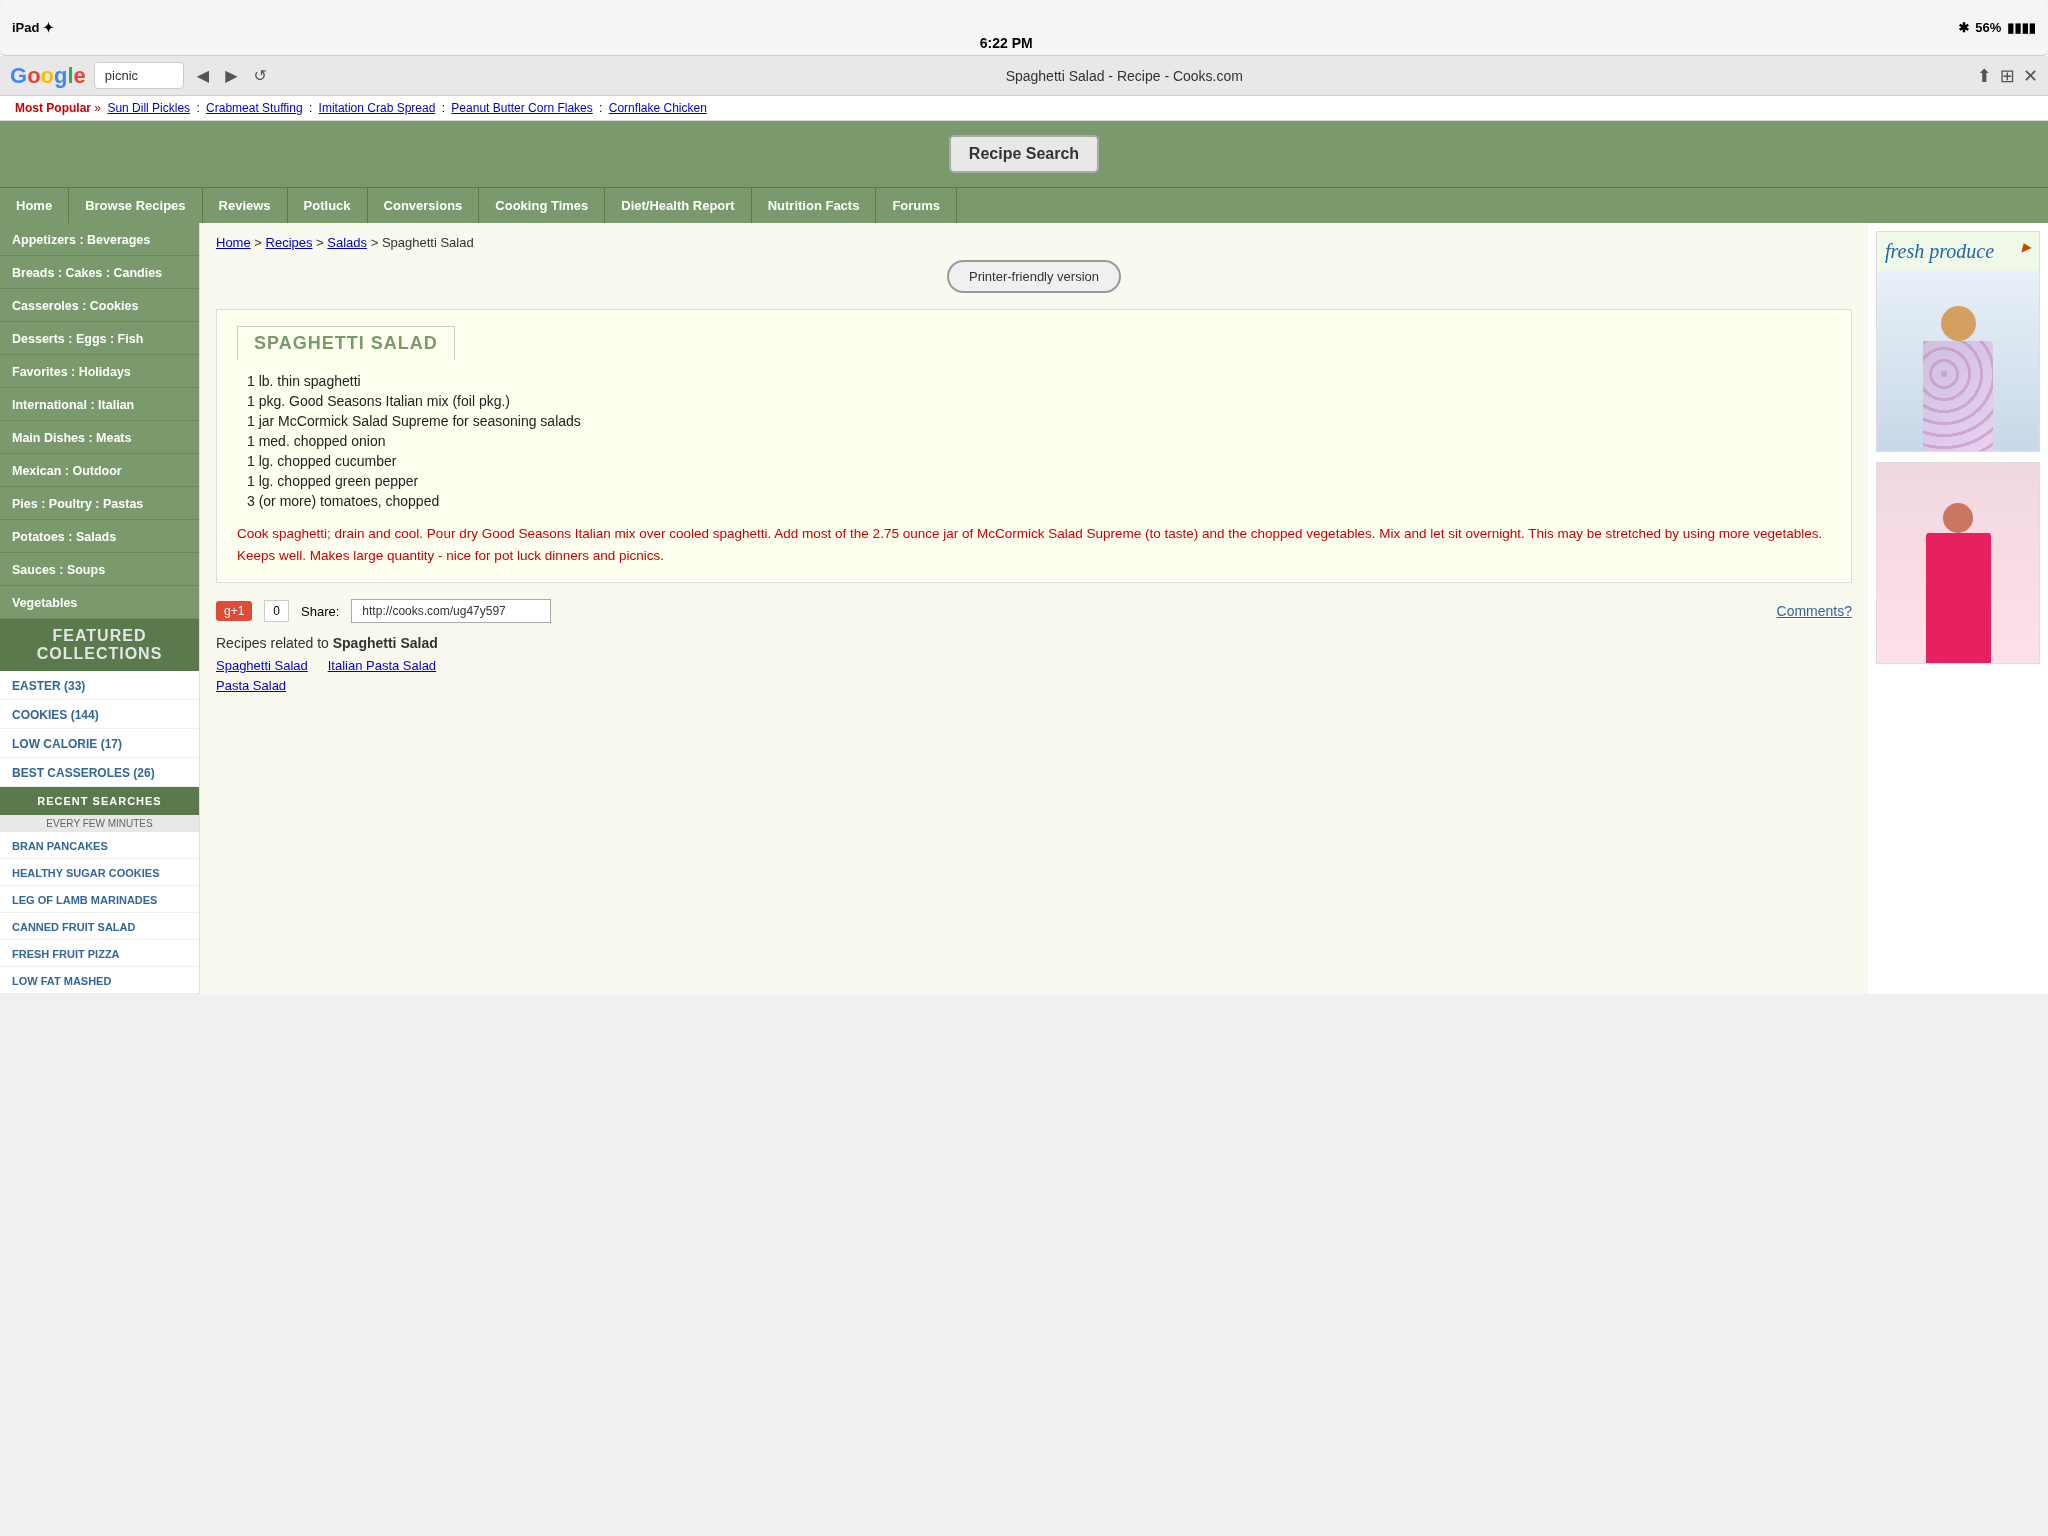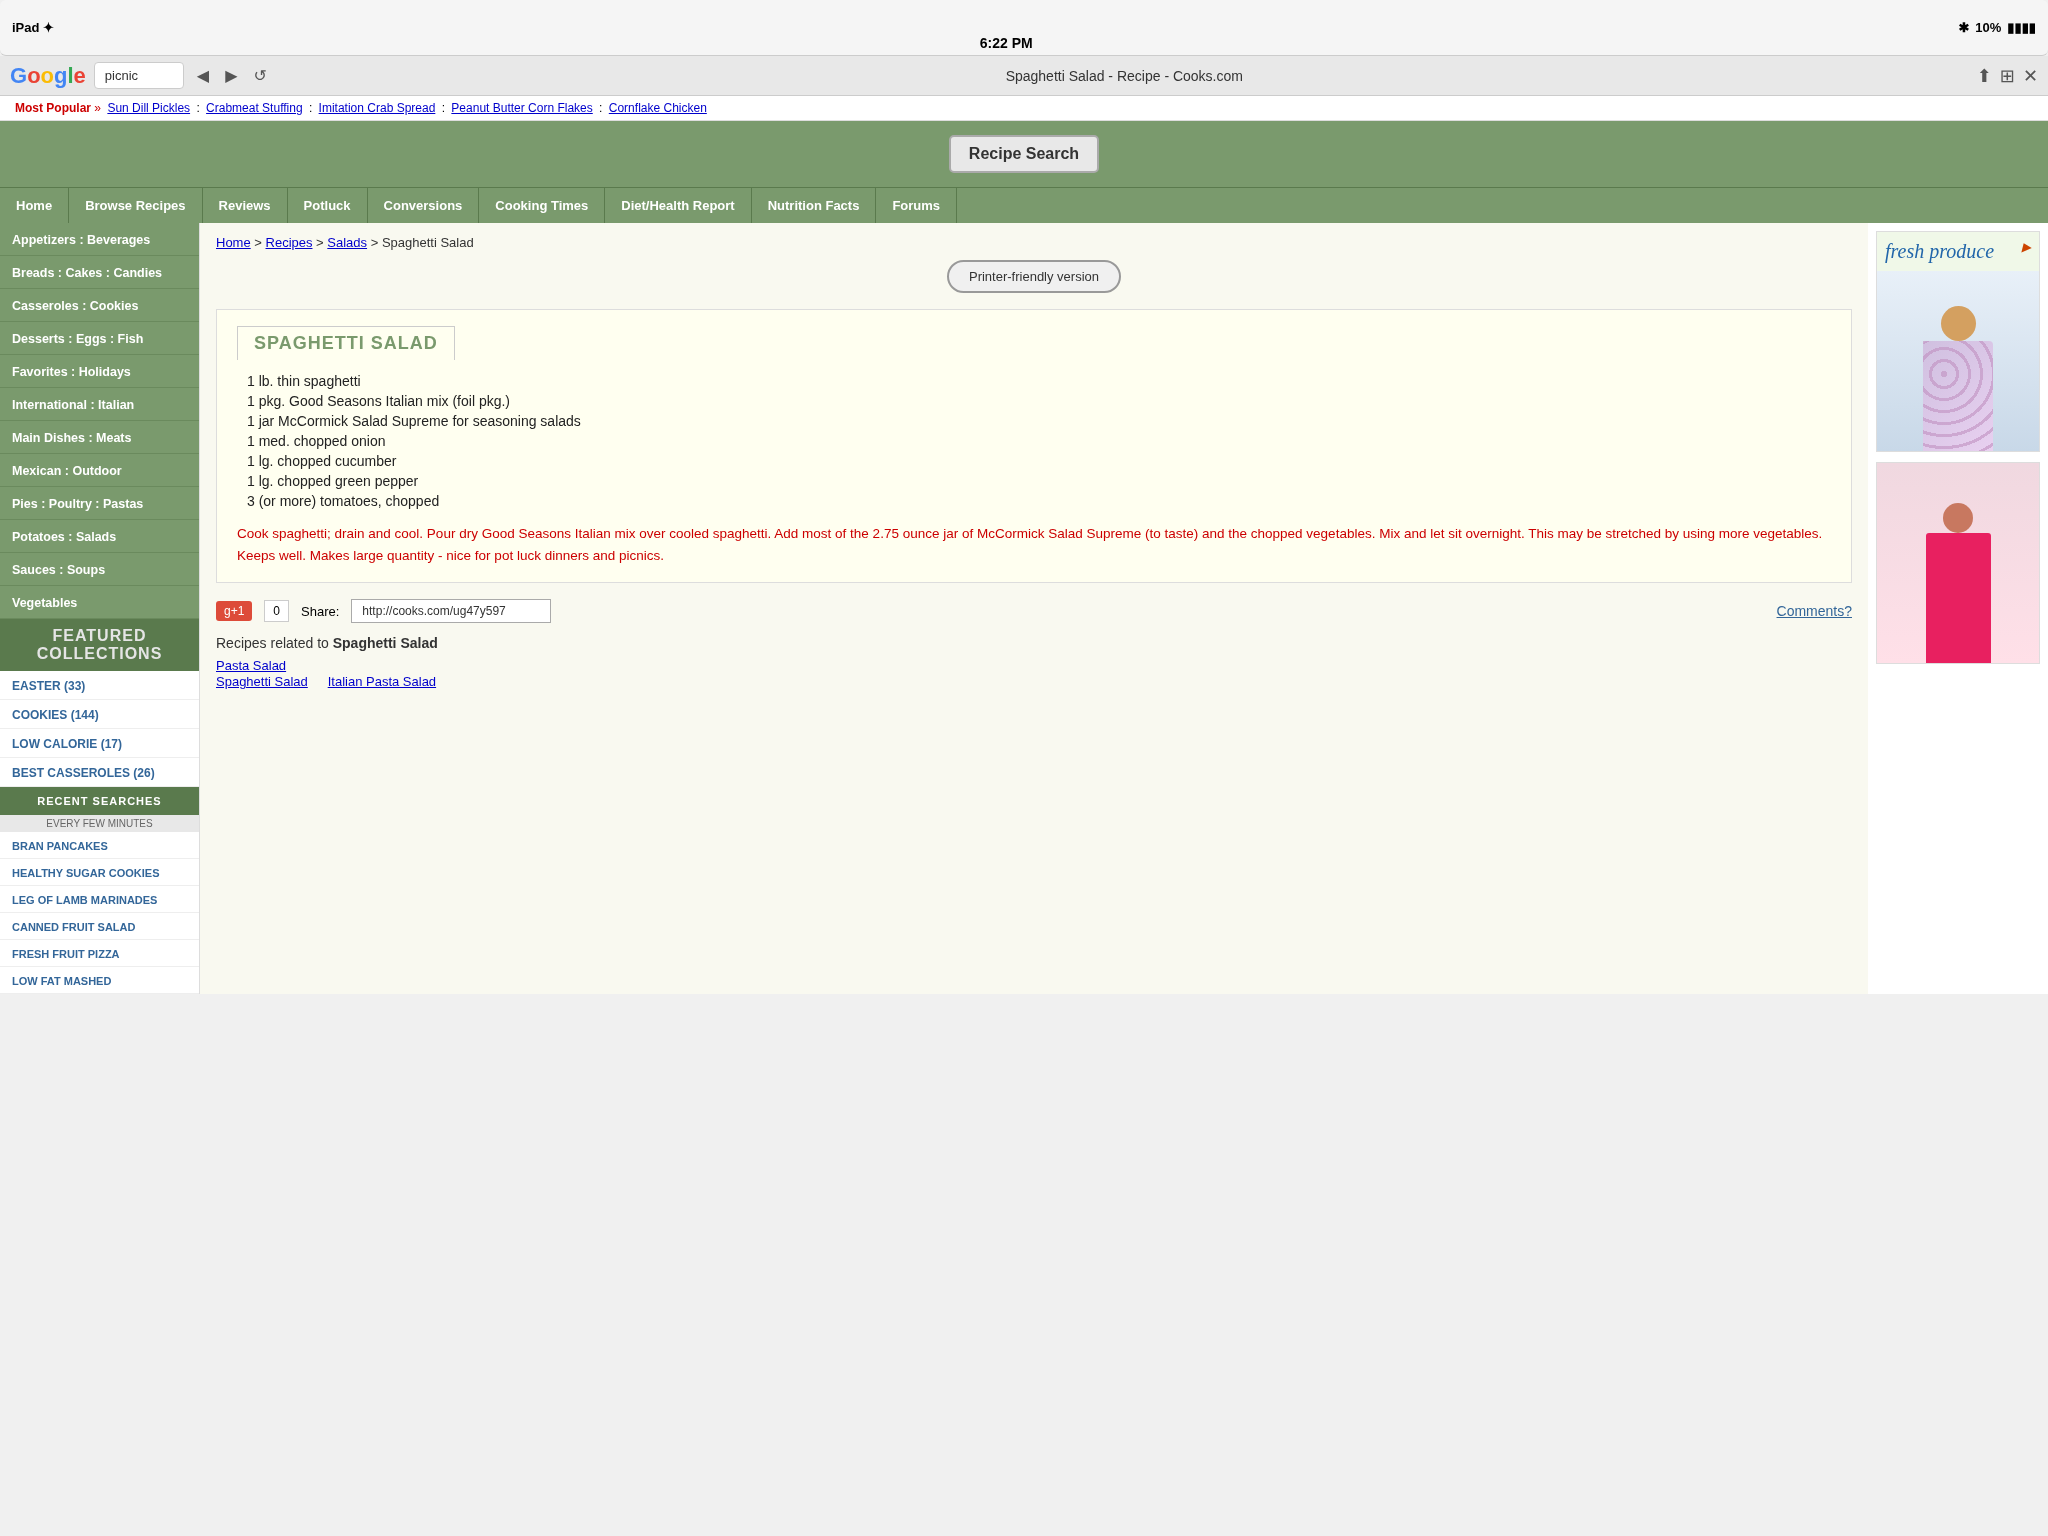--- a/index.html
+++ b/index.html
@@ -353,21 +353,21 @@
 </head>
 <body>
 
 <div class="status-bar">
   <div class="status-left">
     <span>iPad ✦</span>
   </div>
   <div class="status-center">6:22 PM</div>
   <div class="status-right">
     <span>✱</span>
-    <span>10%</span>
+    <span>56%</span>
     <span>▮▮▮▮</span>
   </div>
 </div>
 
 <div class="browser-chrome">
   <div class="google-logo">
     <span>G</span><span>o</span><span>o</span><span>g</span><span>l</span><span>e</span>
   </div>
   <input class="url-bar" value="picnic" style="">
   <div class="browser-nav">
@@ -522,26 +522,26 @@
       <span class="gplus-count">0</span>
       <span>Share:</span>
       <input class="share-url" type="text" value="http://cooks.com/ug47y597" style="">
       <a class="comments-link">Comments?</a>
     </div>
 
     <div class="related-section">
       <div class="title">
         Recipes related to <strong>Spaghetti Salad</strong>
       </div>
-      <div class="related-links" style="margin-top:4px;">
-        <a>Pasta Salad</a>
-      </div>
       <div class="related-links">
         <a>Spaghetti Salad</a>
         <a>Italian Pasta Salad</a>
+      </div>
+      <div class="related-links" style="margin-top:4px;">
+        <a>Pasta Salad</a>
       </div>
     </div>
   </div>
 
   <div class="ad-column">
     <div class="ad-box">
       <div class="ad-box-header">
         <span style="color:#2266aa; font-style:italic; font-family:cursive;">fresh produce</span>
         <span style="color:#cc4400; font-size:12px; float:right;">▶</span>
       </div>

